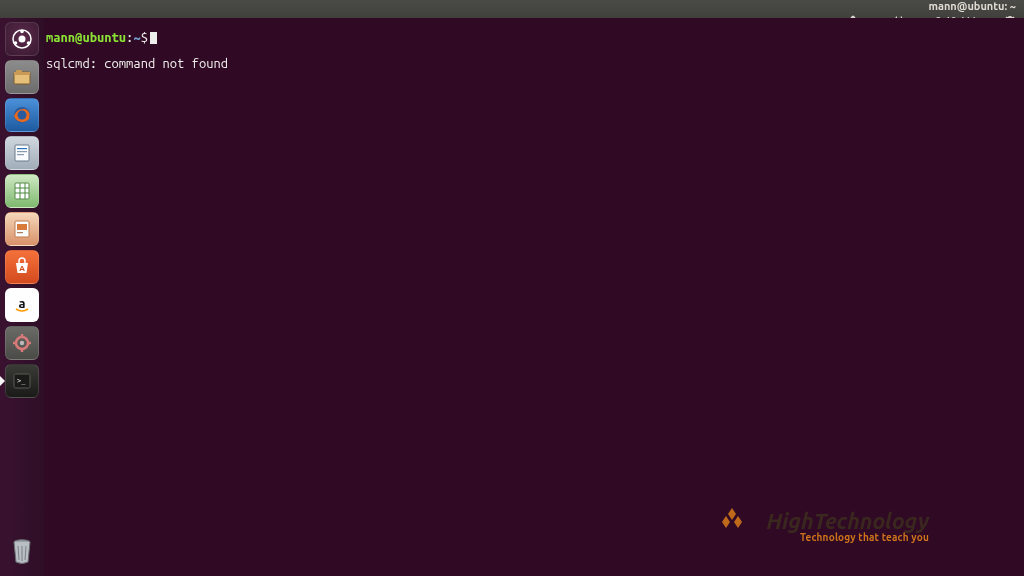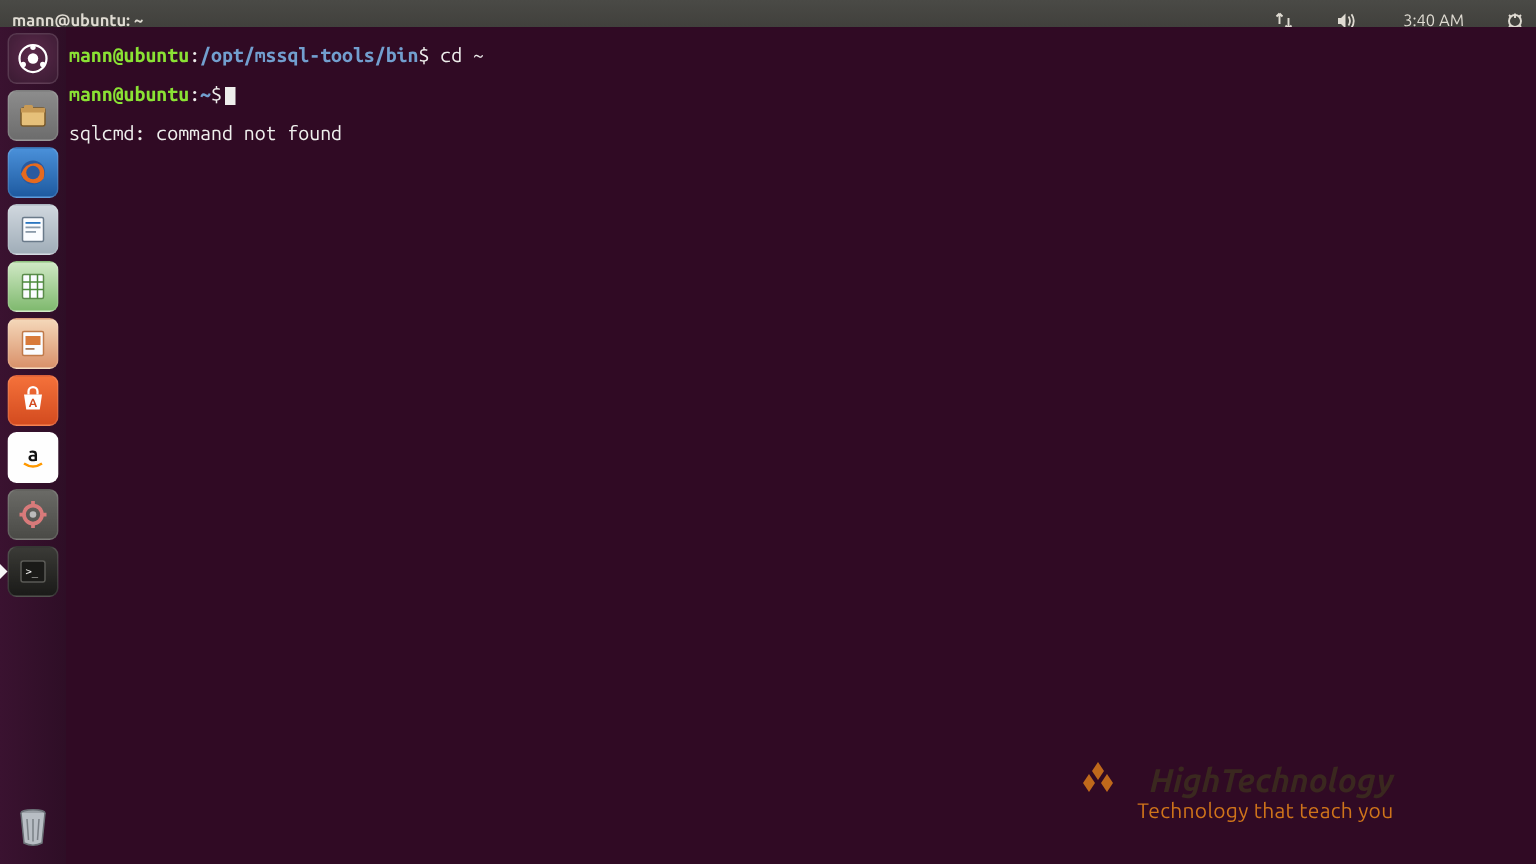--- a/index.html
+++ b/index.html
@@ -4,22 +4,23 @@
 <style>
   * { margin: 0; padding: 0; box-sizing: border-box; }
   html, body { width: 1024px; height: 576px; overflow: hidden; font-family: "Ubuntu", "DejaVu Sans", sans-serif; }
   body { background: #2c001e; position: relative; }
 
   
   .menubar {
     position: absolute; top: 0; left: 0; right: 0; height: 28px;
     background: linear-gradient(#4a4a46, #3c3b37);
     color: #dfdbd2; font-size: 11px;
-    display: flex; align-items: center; padding: 0 8px;
+    display: flex; align-items: flex-end; padding: 0 8px;
     border-bottom: 1px solid #2b2a27;
+    flex-direction: column;
   }
   .menubar .title { font-weight: bold; flex: 1; }
   .menubar .right { display: flex; align-items: center; gap: 28px; }
   .menubar .icon { display: inline-flex; align-items: center; }
 
   
   .launcher {
     position: absolute; top: 18px; left: 0; bottom: 0; width: 44px;
     background: linear-gradient(90deg, #3a1230 0%, #2e0e26 100%);
     display: flex; flex-direction: column; align-items: center;
@@ -65,21 +66,21 @@
     position: absolute; right: 95px; bottom: 42px;
     color: #3b2a1f; font-style: italic; font-weight: bold;
     font-size: 22px; display: flex; align-items: center; gap: 20px;
     opacity: 0.95;
   }
   .watermark .logo {
     width: 28px; height: 28px; position: relative;
   }
   .watermark .tag {
     position: absolute; right: 0; top: 26px;
-    font-size: 14px; font-style: normal; font-weight: normal;
+    font-size: 10px; font-style: normal; font-weight: bold;
     color: #d87a1a; letter-spacing: 0.2px;
   }
 
   
   .app.dash    { background: radial-gradient(circle at 50% 40%, #5a2a4a, #3a1a32); }
   .app.files   { background: linear-gradient(#8c8c8c, #6c6c6c); }
   .app.firefox { background: linear-gradient(#4a90d9, #1e5aa0); }
   .app.writer  { background: linear-gradient(#d0d7de, #a0adb8); }
   .app.calc    { background: linear-gradient(#cfe8c4, #7fb96e); }
   .app.impress { background: linear-gradient(#f4d7b9, #d9916a); }
@@ -211,21 +212,20 @@
         <ellipse cx="14" cy="6" rx="8" ry="2.2" fill="#9aa0a6" stroke="#6a7076"></ellipse>
         <path d="M6 6 L8 26 Q14 29 20 26 L22 6" fill="#b8bec4" stroke="#6a7076"></path>
         <line x1="10" y1="10" x2="11" y2="24" stroke="#7a8086"></line>
         <line x1="14" y1="10" x2="14" y2="25" stroke="#7a8086"></line>
         <line x1="18" y1="10" x2="17" y2="24" stroke="#7a8086"></line>
       </svg>
   </div>
 </div>
 
 <div class="terminal">
-<div><span class="prompt-user">mann@ubuntu</span><span class="cmd">:</span><span class="prompt-path">/opt/mssql-tools/bin</span><span class="cmd">$</span><span class="cmd"> cd ~</span></div>
 <div><span class="prompt-user">mann@ubuntu</span><span class="cmd">:</span><span class="prompt-home">~</span><span class="cmd">$</span><span class="cmd"></span><span class="cursor"></span></div>
 <div><span class="cmd">sqlcmd: command not found</span></div>
 </div>
 
 <div class="watermark">
   <span class="logo">
     <svg width="28" height="28" viewBox="0 0 28 28">
       <g fill="#d87a1a" opacity="0.9">
         <polygon points="14,2 18,8 14,14 10,8"></polygon>
         <polygon points="8,10 12,16 8,22 4,16"></polygon>

